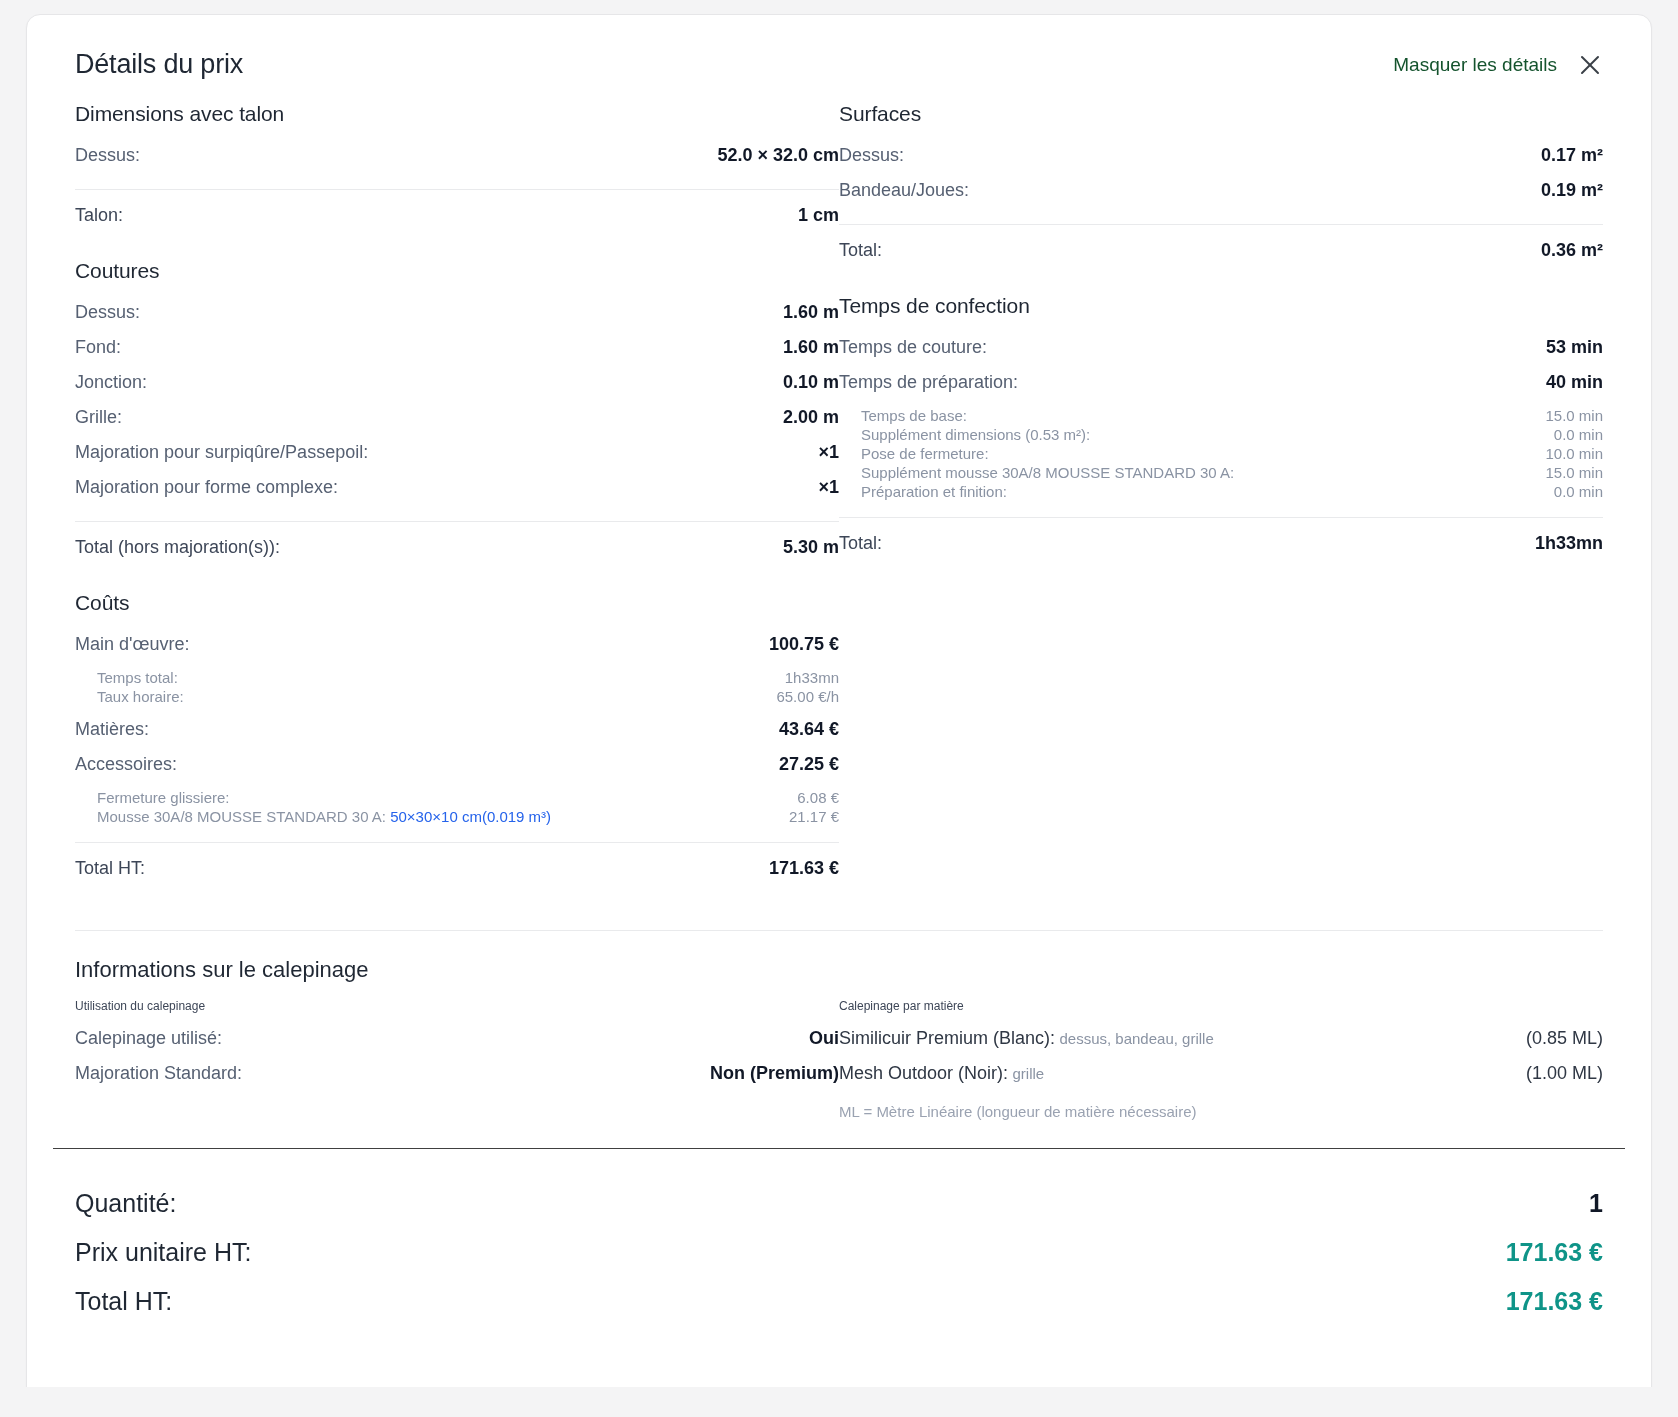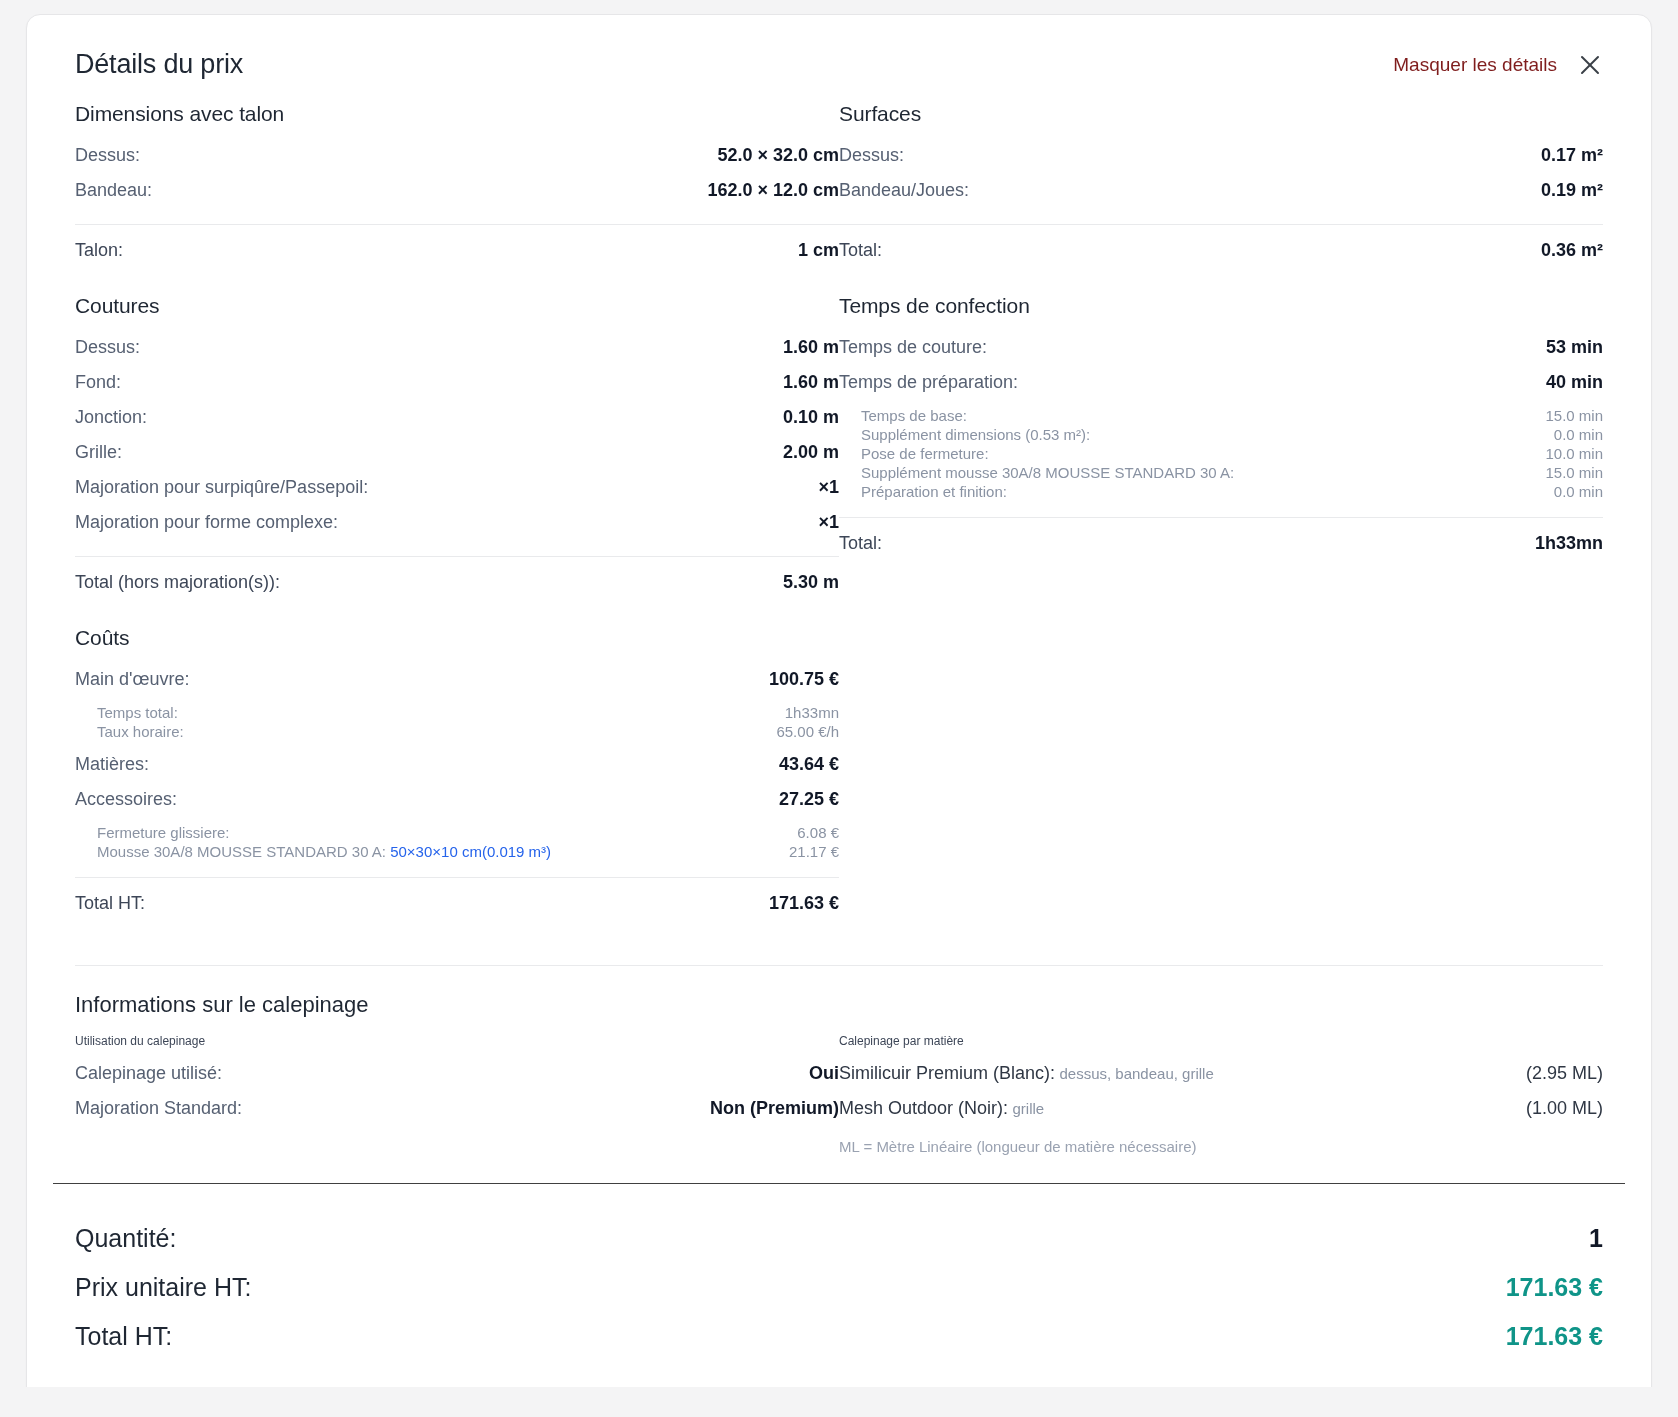--- a/index.html
+++ b/index.html
@@ -42,21 +42,21 @@
     color: #1f2733;
     font-weight: 400;
     letter-spacing: -0.2px;
   }
   .header-right {
     display: flex;
     align-items: center;
     gap: 20px;
   }
   .hide-details-link {
-    color: #7f1d1d;
+    color: #14532d;
     font-size: 19px;
     cursor: pointer;
     text-decoration: none;
   }
   .close-icon {
     width: 26px;
     height: 26px;
     display: inline-flex;
     align-items: center;
     justify-content: center;
@@ -228,24 +228,20 @@
     <div class="cols">
 
       <div class="col">
 
         <div class="section">
           <h3 class="section-title">Dimensions avec talon</h3>
           <div class="row">
             <span class="label">Dessus:</span>
             <span class="value">52.0 × 32.0 cm</span>
           </div>
-          <div class="row">
-            <span class="label">Bandeau:</span>
-            <span class="value">162.0 × 12.0 cm</span>
-          </div>
           <div class="row total">
             <span class="label">Talon:</span>
             <span class="value">1 cm</span>
           </div>
         </div>
 
         <div class="section">
           <h3 class="section-title">Coutures</h3>
           <div class="row">
             <span class="label">Dessus:</span>
@@ -400,21 +396,21 @@
         </div>
       </div>
 
       <div class="col">
         <div class="sub-head">Calepinage par matière</div>
         <div class="mat-row">
           <span>
             <span class="mat-name">Similicuir Premium (Blanc):</span>
             <span class="mat-parts">dessus, bandeau, grille</span>
           </span>
-          <span class="mat-ml">(2.95 ML)</span>
+          <span class="mat-ml">(0.85 ML)</span>
         </div>
         <div class="mat-row">
           <span>
             <span class="mat-name">Mesh Outdoor (Noir):</span>
             <span class="mat-parts">grille</span>
           </span>
           <span class="mat-ml">(1.00 ML)</span>
         </div>
         <div class="ml-note">ML = Mètre Linéaire (longueur de matière nécessaire)</div>
       </div>

